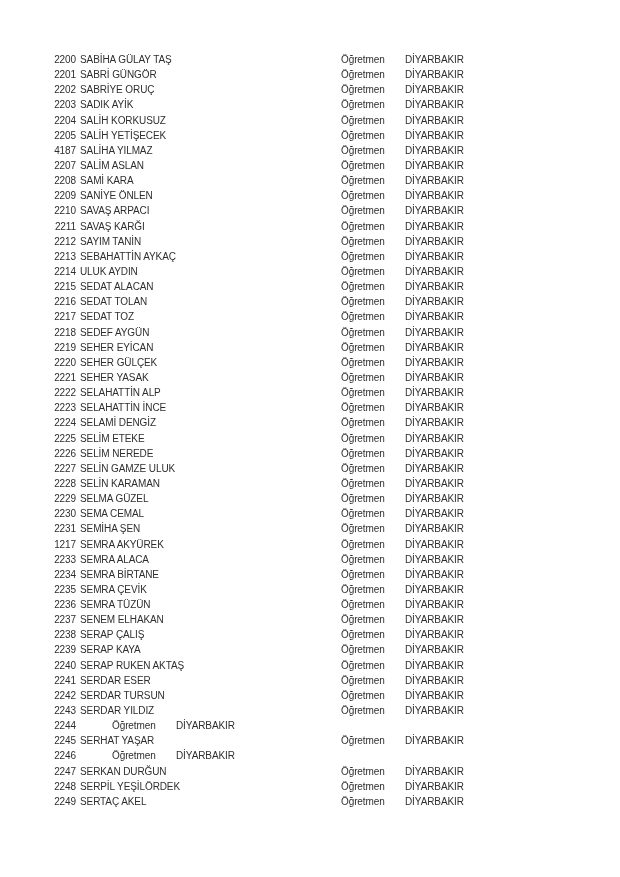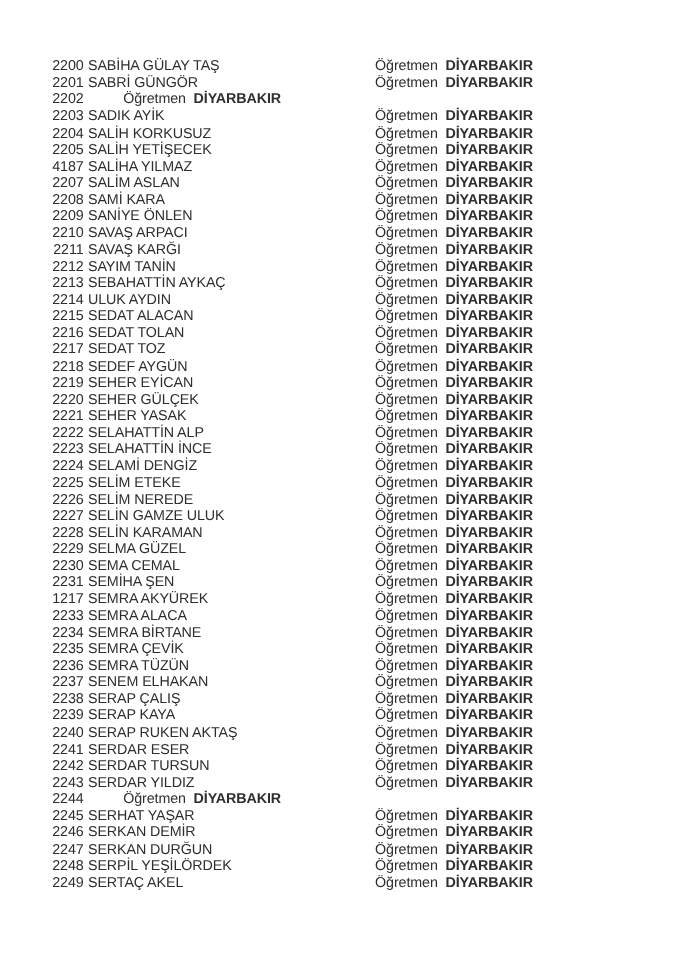--- a/index.html
+++ b/index.html
@@ -16,23 +16,23 @@
     font-family: "Liberation Sans", sans-serif;
   }
   .list {
     position: absolute;
     top: 52px;
     left: 0;
     width: 620px;
   }
   .row {
     display: flex;
-    align-items: flex-end;
+    align-items: center;
     height: 15.15px;
-    font-size: 13px;
+    font-size: 10px;
     line-height: 15.15px;
     color: #2e2e2e;
     white-space: pre;
     letter-spacing: -0.1px;
   }
   .col-no {
     width: 76px;
     text-align: right;
     flex: 0 0 auto;
   }
@@ -42,21 +42,20 @@
     flex: 0 0 auto;
     overflow: hidden;
   }
   .col-occ {
     width: 64px;
     flex: 0 0 auto;
     margin-left: 36px;
   }
   .col-city {
     flex: 0 0 auto;
-    font-weight: bold;
   }
 </style>
 </head>
 <body>
 
 <div class="page" style="background: rgb(255, 255, 255);">
   <div class="list" id="teacher-list" style="color: rgb(46, 46, 46);">
   <div class="row">
     <span class="col-no">2200</span>
     <span class="col-name">SABİHA GÜLAY TAŞ</span>
@@ -66,20 +65,21 @@
 
   <div class="row">
     <span class="col-no">2201</span>
     <span class="col-name">SABRİ GÜNGÖR</span>
     <span class="col-occ">Öğretmen</span>
     <span class="col-city">DİYARBAKIR</span>
   </div>
 
   <div class="row">
     <span class="col-no">2202</span>
+    <span class="col-name">SABRİYE ORUÇ</span>
     <span class="col-occ">Öğretmen</span>
     <span class="col-city">DİYARBAKIR</span>
   </div>
 
   <div class="row">
     <span class="col-no">2203</span>
     <span class="col-name">SADIK AYİK</span>
     <span class="col-occ">Öğretmen</span>
     <span class="col-city">DİYARBAKIR</span>
   </div>
@@ -372,21 +372,20 @@
 
   <div class="row">
     <span class="col-no">2245</span>
     <span class="col-name">SERHAT YAŞAR</span>
     <span class="col-occ">Öğretmen</span>
     <span class="col-city">DİYARBAKIR</span>
   </div>
 
   <div class="row">
     <span class="col-no">2246</span>
-    <span class="col-name">SERKAN DEMİR</span>
     <span class="col-occ">Öğretmen</span>
     <span class="col-city">DİYARBAKIR</span>
   </div>
 
   <div class="row">
     <span class="col-no">2247</span>
     <span class="col-name">SERKAN DURĞUN</span>
     <span class="col-occ">Öğretmen</span>
     <span class="col-city">DİYARBAKIR</span>
   </div>

